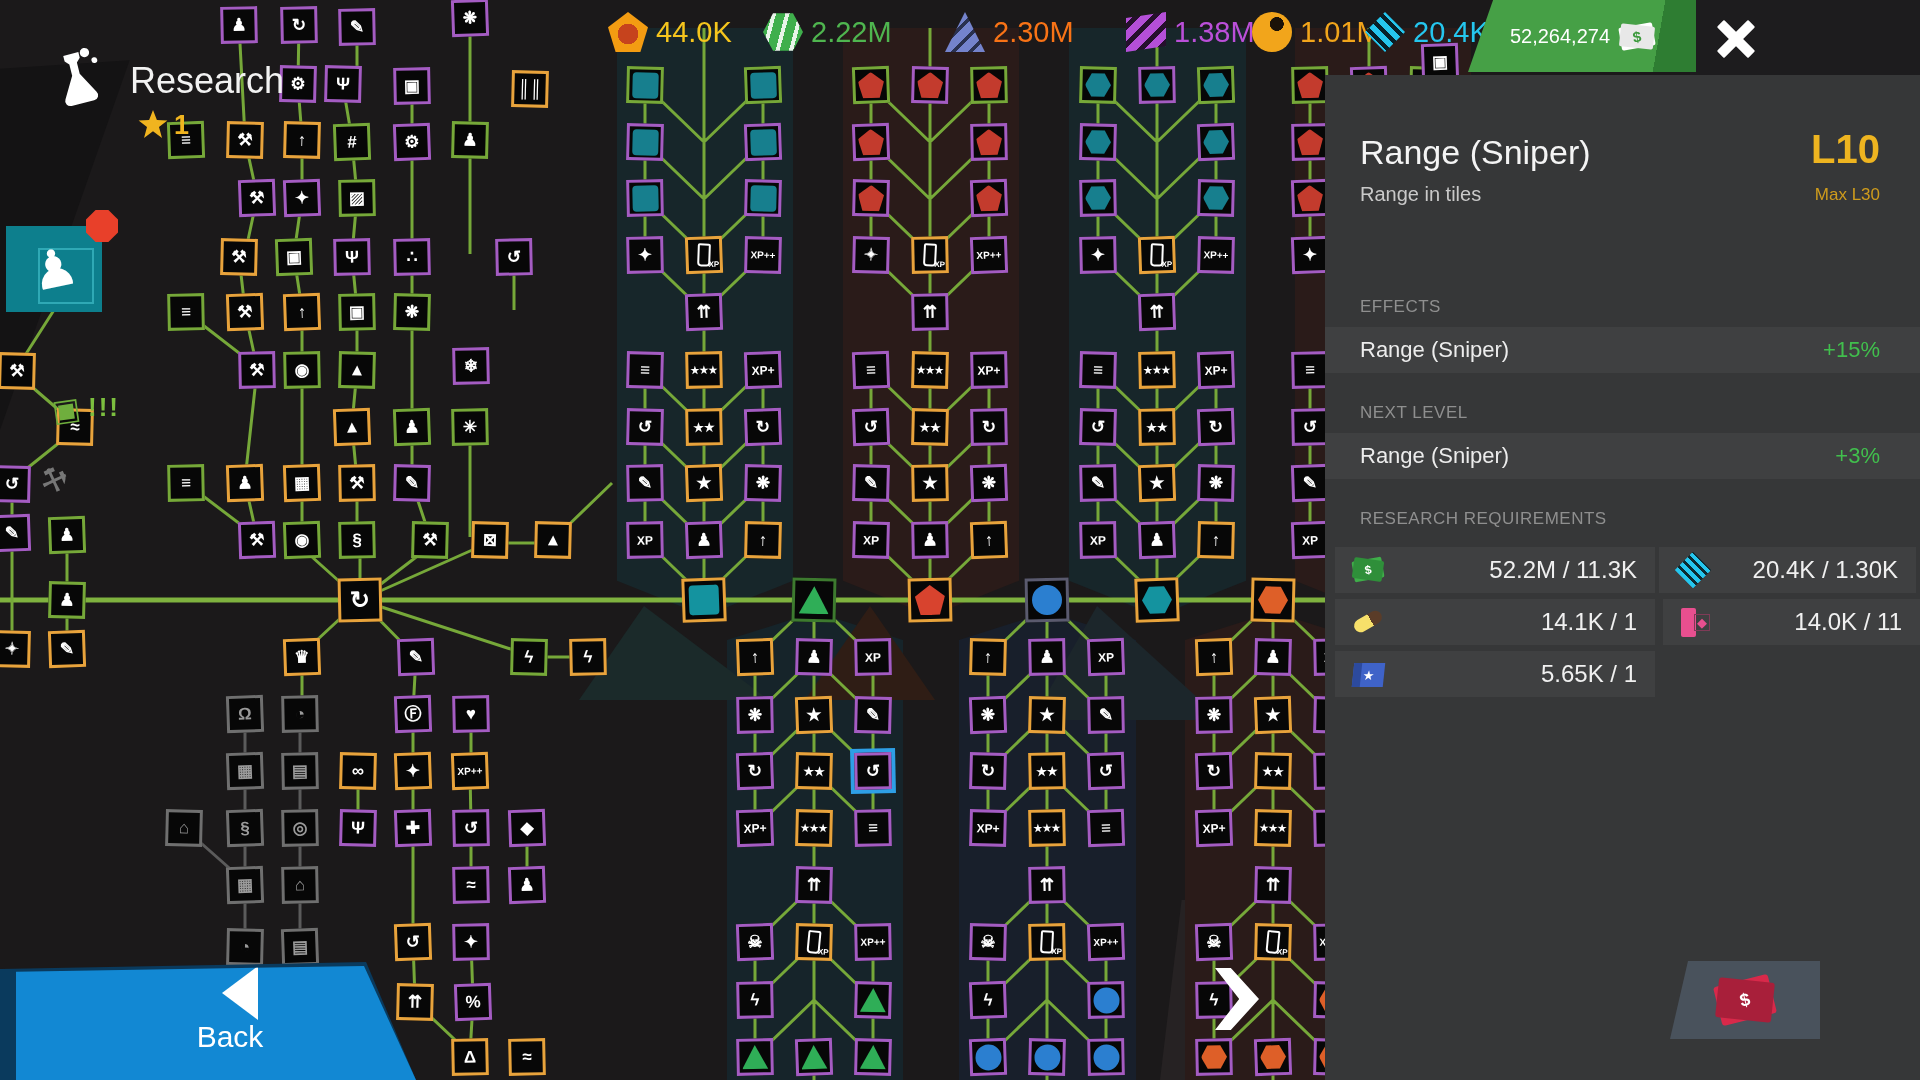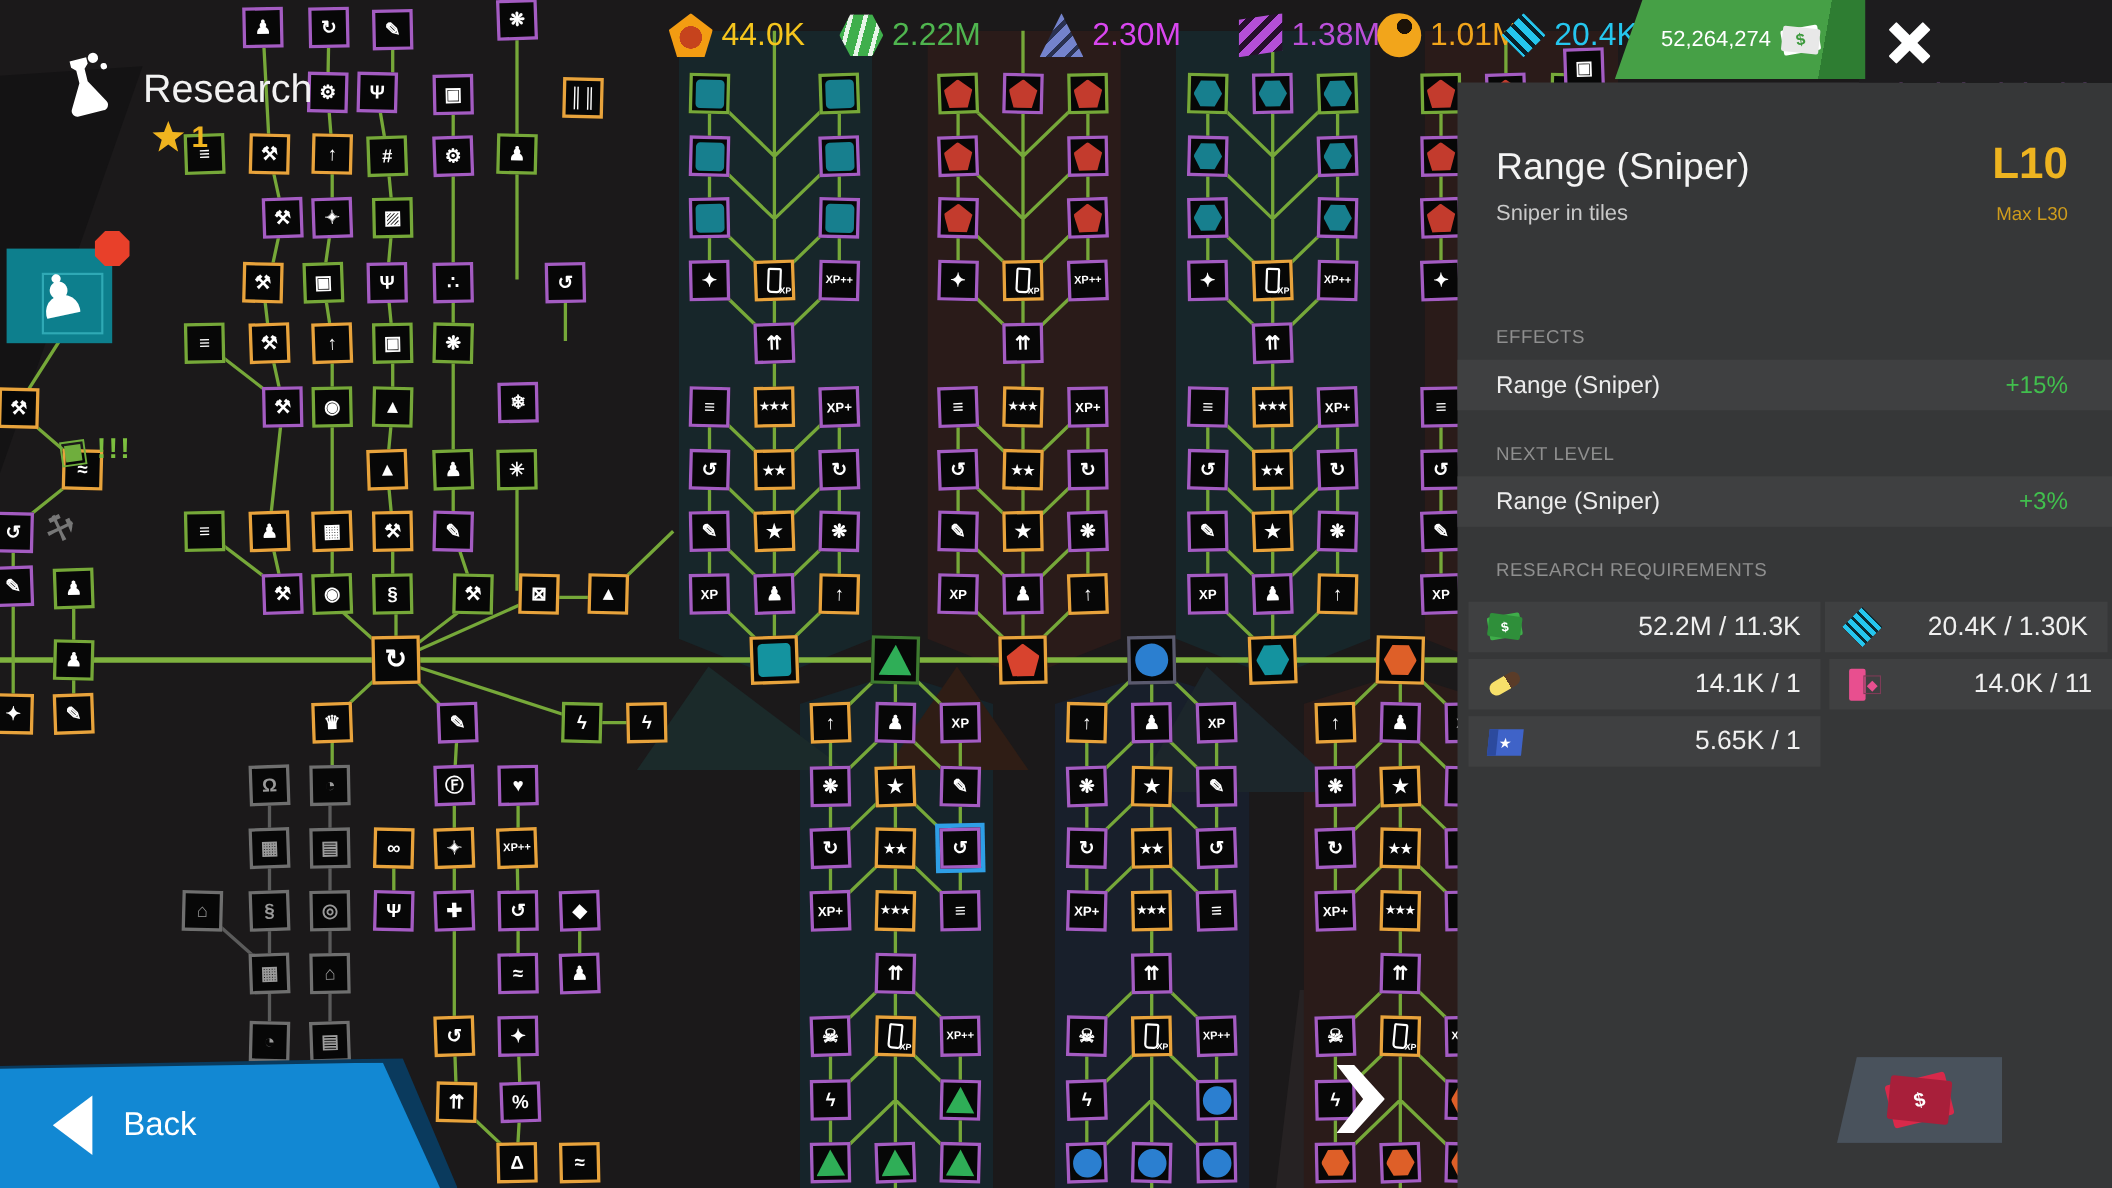--- a/index.html
+++ b/index.html
@@ -105,22 +105,22 @@
   .rbtn .txt{color:#fff;font-size:26px;font-weight:bold;letter-spacing:1px;margin-left:22px;}
   .ticketplate{left:345px;top:886px;width:150px;height:78px;background:#49525c;
         clip-path:polygon(12% 0,100% 0,100% 100%,0 100%);display:flex;align-items:center;justify-content:center;}
   .ticket{width:56px;height:40px;background:#d8294a;border-radius:3px;transform:rotate(-14deg);
         display:flex;align-items:center;justify-content:center;color:#fff;font-weight:bold;font-size:18px;position:relative;}
   .ticket:before{content:"";position:absolute;inset:0;background:#a81f3a;border-radius:3px;transform:rotate(20deg);z-index:-1;}
   
   .backwrap{left:0;top:952px;width:420px;height:128px;z-index:55;cursor:pointer;}
   .backdark{position:absolute;left:0;top:10px;width:416px;height:118px;background:#0a3a5d;
         clip-path:polygon(0 6%,88% 0,100% 100%,0 100%);}
-  .backmain{position:absolute;left:0;top:14px;width:400px;height:114px;background:#1288d3;
-        clip-path:polygon(0 5%,87% 0,100% 100%,0 100%);display:flex;align-items:center;}
+  .backmain{position:absolute;left:16px;top:14px;width:400px;height:114px;background:#1288d3;
+        clip-path:polygon(0 5%,87% 0,100% 100%,0 100%);display:flex;align-items:center;flex-direction:column;}
   .backarrow{width:0;height:0;border-top:27px solid transparent;border-bottom:27px solid transparent;
         border-right:36px solid #fff;margin-left:48px;}
   .backtxt{color:#fff;font-size:30px;margin-left:28px;}
   
   .next{left:1215px;top:968px;width:44px;height:62px;background:#fff;z-index:20;cursor:pointer;
         clip-path:polygon(0 0,36% 0,100% 50%,36% 100%,0 100%,55% 50%);}
 </style>
 </head>
 <body>
 
@@ -526,21 +526,21 @@
       <div class="cur" style="left: 608px;">
         <span class="curicon" style="background: radial-gradient(circle at 50% 55%, rgb(198, 67, 29) 0px, rgb(198, 67, 29) 34%, rgb(243, 156, 18) 35%); clip-path: polygon(50% 0px, 100% 38%, 81% 100%, 19% 100%, 0px 38%);"></span>
         <span class="val" style="color: rgb(245, 197, 29);">44.0K</span>
       </div>
       <div class="cur" style="left: 763px;">
         <span class="curicon" style="background: repeating-linear-gradient(105deg, rgb(63, 175, 76) 0px, rgb(63, 175, 76) 9px, rgb(232, 245, 233) 9px, rgb(232, 245, 233) 13px); clip-path: polygon(25% 3%, 75% 3%, 100% 50%, 75% 97%, 25% 97%, 0px 50%);"></span>
         <span class="val" style="color: rgb(79, 181, 79);">2.22M</span>
       </div>
       <div class="cur" style="left: 945px;">
         <span class="curicon" style="background: repeating-linear-gradient(135deg, rgb(116, 131, 204) 0px, rgb(116, 131, 204) 8px, rgb(42, 49, 80) 8px, rgb(42, 49, 80) 12px); clip-path: polygon(50% 0px, 100% 100%, 0px 100%);"></span>
-        <span class="val" style="color: #d946ef;">2.30M</span>
+        <span class="val" style="color: #f97316;">2.30M</span>
       </div>
       <div class="cur" style="left: 1126px;">
         <span class="curicon" style="background: repeating-linear-gradient(135deg, rgb(180, 79, 216) 0px, rgb(180, 79, 216) 8px, rgb(38, 16, 45) 8px, rgb(38, 16, 45) 13px); clip-path: polygon(0px 15%, 100% 0px, 100% 85%, 0px 100%);"></span>
         <span class="val" style="color: rgb(187, 79, 217);">1.38M</span>
       </div>
       <div class="cur" style="left: 1252px;">
         <span class="curicon" style="background: radial-gradient(circle at 62% 30%, rgb(27, 18, 8) 0px, rgb(27, 18, 8) 18%, rgb(242, 165, 27) 19%); border-radius: 50%;"></span>
         <span class="val" style="color: rgb(242, 165, 27);">1.01M</span>
       </div>
       <div class="cur" style="left: 1365px;">
@@ -554,21 +554,21 @@
     <span class="val">52,264,274</span>
     <span class="bill">$</span>
   </div>
   <div class="xbtn">
       <i></i>
       <i></i>
     </div>
 
   <div class="abs panel">
     <div class="abs title">Range (Sniper)</div>
-    <div class="abs subtitle">Sniper in tiles</div>
+    <div class="abs subtitle">Range in tiles</div>
     <div class="abs lvl">L10</div>
     <div class="abs maxlvl">Max L30</div>
 
     <div class="abs sect" style="top:222px">EFFECTS</div>
     <div id="effects-rows">
         <div class="abs prow" style="top: 252px;">
           <span class="lbl">Range (Sniper)</span>
                  <span class="pct">+15%</span>
         </div>
       </div>

